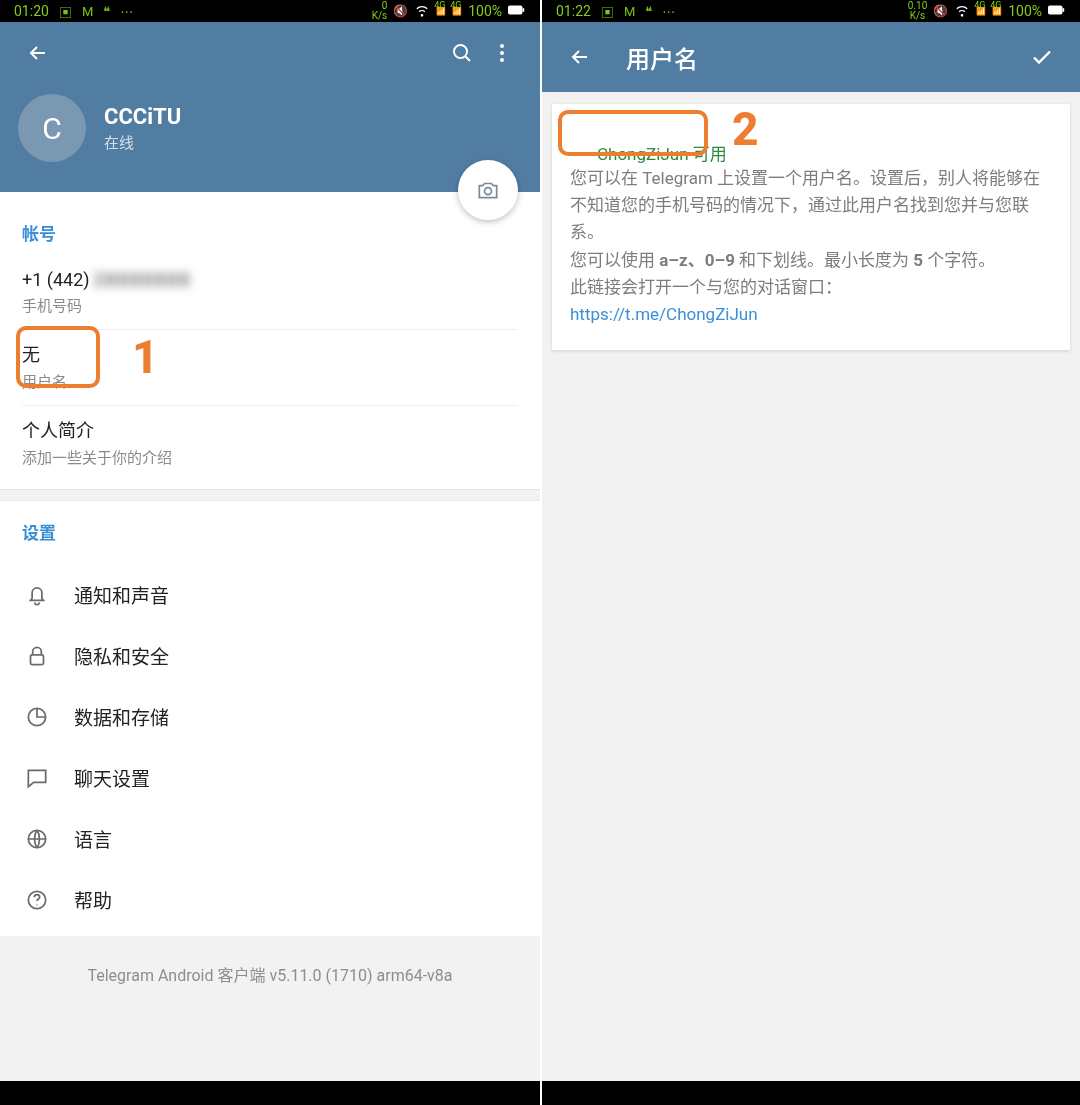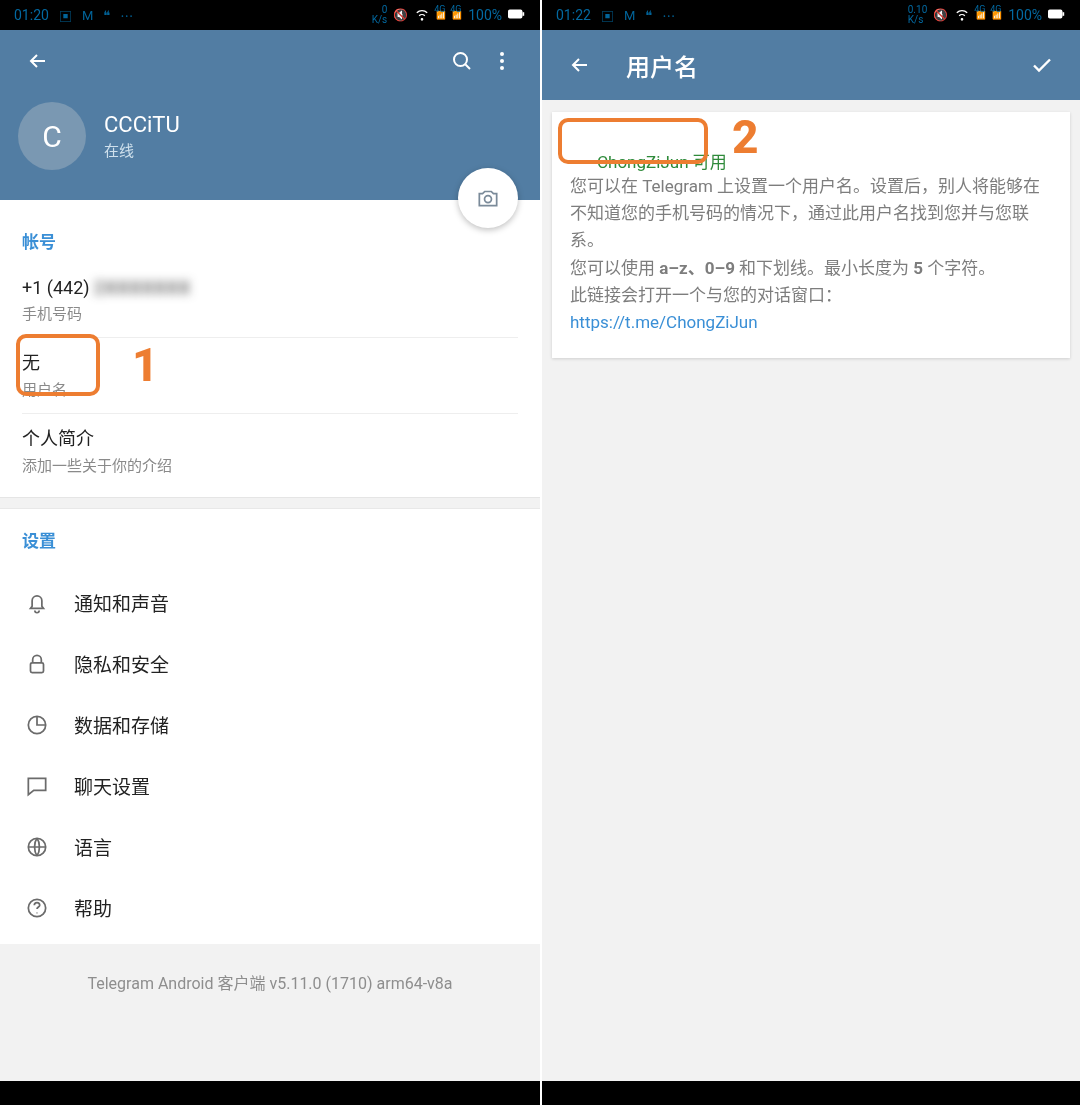--- a/index.html
+++ b/index.html
@@ -8,23 +8,23 @@
     background: #fff;
     width: 1080px;
     height: 1105px;
     display: flex;
   }
   .phone { width: 540px; height: 1105px; display:flex; flex-direction:column; background:#fff; position:relative; }
   .phone + .phone { border-left: 2px solid #fff; }
 
   
   .status-bar {
-    height: 30px;
+    height: 22px;
     background: #000;
-    color: #0369a1;
+    color: #84cc16;
     display:flex;
     align-items:center;
     padding: 0 14px;
     font-size: 14px;
   }
   .status-left { display:flex; align-items:center; gap:10px; }
   .status-left .icon-sm { font-size:13px; opacity:.95;}
   .status-spacer { flex:1; }
   .status-right { display:flex; align-items:center; gap:6px; font-size:12px; }
   .status-right .batt { font-size:14px;text-align:right; }
@@ -52,21 +52,21 @@
     display:flex;
     align-items:center;
     gap:18px;
   }
   .avatar {
     width:68px; height:68px; border-radius:50%;
     background:#7a98b2;
     display:flex; align-items:center; justify-content:center;
     font-size:30px; color:#fff;
   }
-  .profile-name { font-size:22px; font-weight:400; }
+  .profile-name { font-size:22px; font-weight:700; }
   .profile-status { font-size:15px; color:#cfe0ec; margin-top:2px;}
   .camera-fab {
     position:absolute; right:22px; bottom:-28px;
     width:60px; height:60px; border-radius:50%;
     background:#fff; box-shadow:0 2px 6px rgba(0,0,0,.25);
     display:flex; align-items:center; justify-content:center;
   }
   .camera-fab svg { width:26px; height:26px; stroke:#7a8a99; fill:none;}
 
   
@@ -294,21 +294,21 @@
   <div class="status-bar">
     <div class="status-left">
       <span>01:22</span>
       <span class="icon-sm">▣</span>
       <span class="icon-sm">M</span>
       <span class="icon-sm">❝</span>
       <span class="icon-sm">⋯</span>
     </div>
     <div class="status-spacer"></div>
     <div class="status-right">
-      <span style="line-height:1;white-space:pre;text-align:left;font-size:10px">0.10
+      <span style="line-height:1;white-space:pre;text-align:center;font-size:10px">0.10
 K/s</span>
       <span>🔇</span>
       <span>
         <svg viewBox="0 0 24 24" width="16" height="16" fill="#fff">
             <path d="M12 18a2 2 0 100 4 2 2 0 000-4zm-4.9-4.1a7 7 0 019.8 0l-1.4 1.4a5 5 0 00-7 0zM3.5 9.5a12 12 0 0117 0l-1.4 1.4a10 10 0 00-14.2 0z"></path>
           </svg>
       </span>
       <span style="font-size:8px;position:relative"><sup style="position:absolute;top:-7px;left:-2px;font-size:9px">4G</sup>📶</span>
       <span style="font-size:8px;position:relative"><sup style="position:absolute;top:-7px;left:-2px;font-size:9px">4G</sup>📶</span>
       <span class="batt">100%</span>

